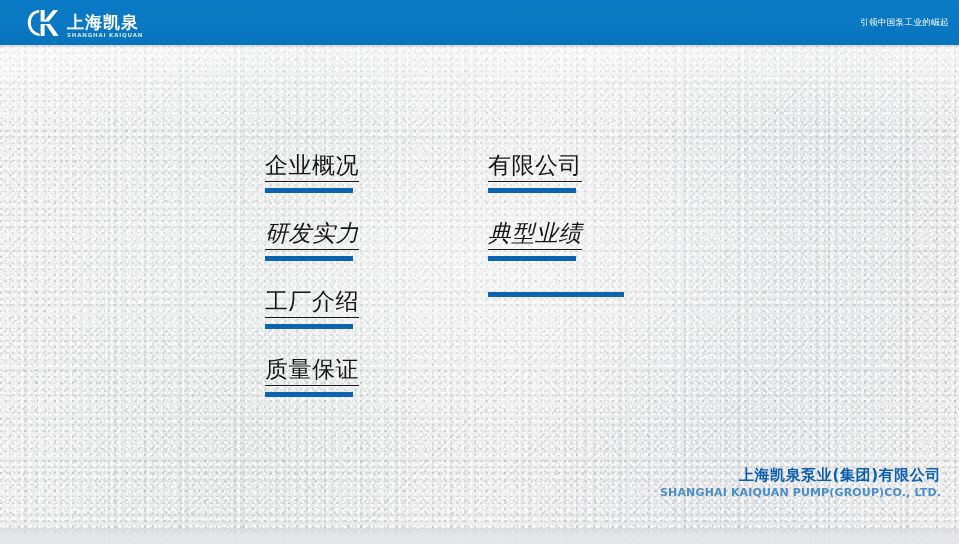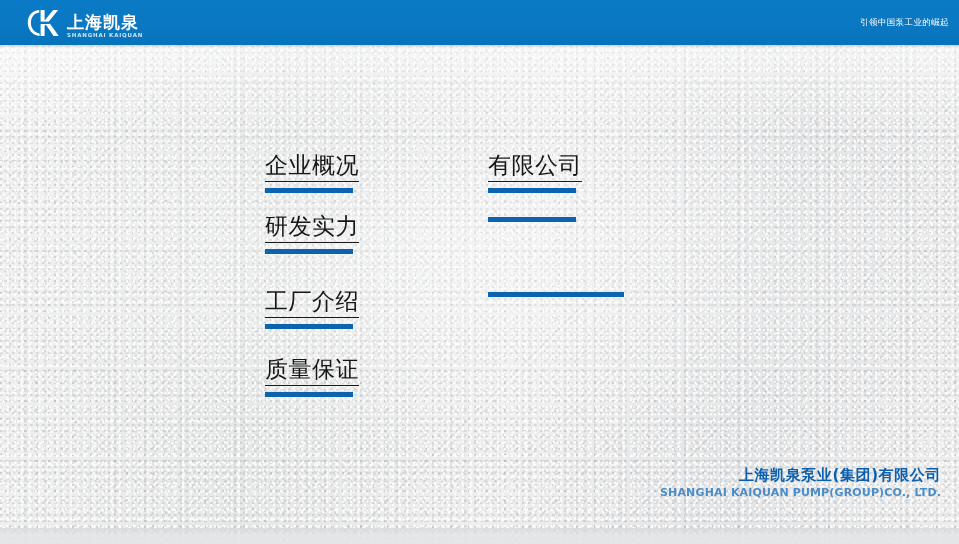--- a/index.html
+++ b/index.html
@@ -153,21 +153,21 @@
   }
   .menu-item .rule {
     display: block;
     height: 5px;
     margin-top: 6px;
     background: #0c63ae;
   }
 
   
   .row-0 { top: 0px;   }
-  .row-1 { top: 61px;  }
+  .row-1 { top: 68px; font-style: italic;  }
   .row-2 { top: 136px; text-align: right; }
   .row-3 { top: 204px; text-align: center; }
 
   
   .footer-band {
     position: absolute;
     left: 0; top: 528px;
     width: 959px;
     height: 16px;
     background: linear-gradient(180deg, rgba(205,207,209,.55) 0%, rgba(228,229,230,.85) 45%, #e4e5e6 100%);
@@ -243,20 +243,21 @@
         <span class="rule" style="width:88px"></span>
       </div>
     </div>
 
     <div class="menu-col right">
       <div class="menu-item row-0">
         <span class="label">有限公司</span>
         <span class="rule" style="width:88px"></span>
       </div>
       <div class="menu-item row-1">
+        <span class="label">典型业绩</span>
         <span class="rule" style="width:88px"></span>
       </div>
       <div class="menu-item row-2">
         <span class="rule" style="width:136px"></span>
       </div>
     </div>
 
   </div>
 
   <div class="footer-band"></div>

